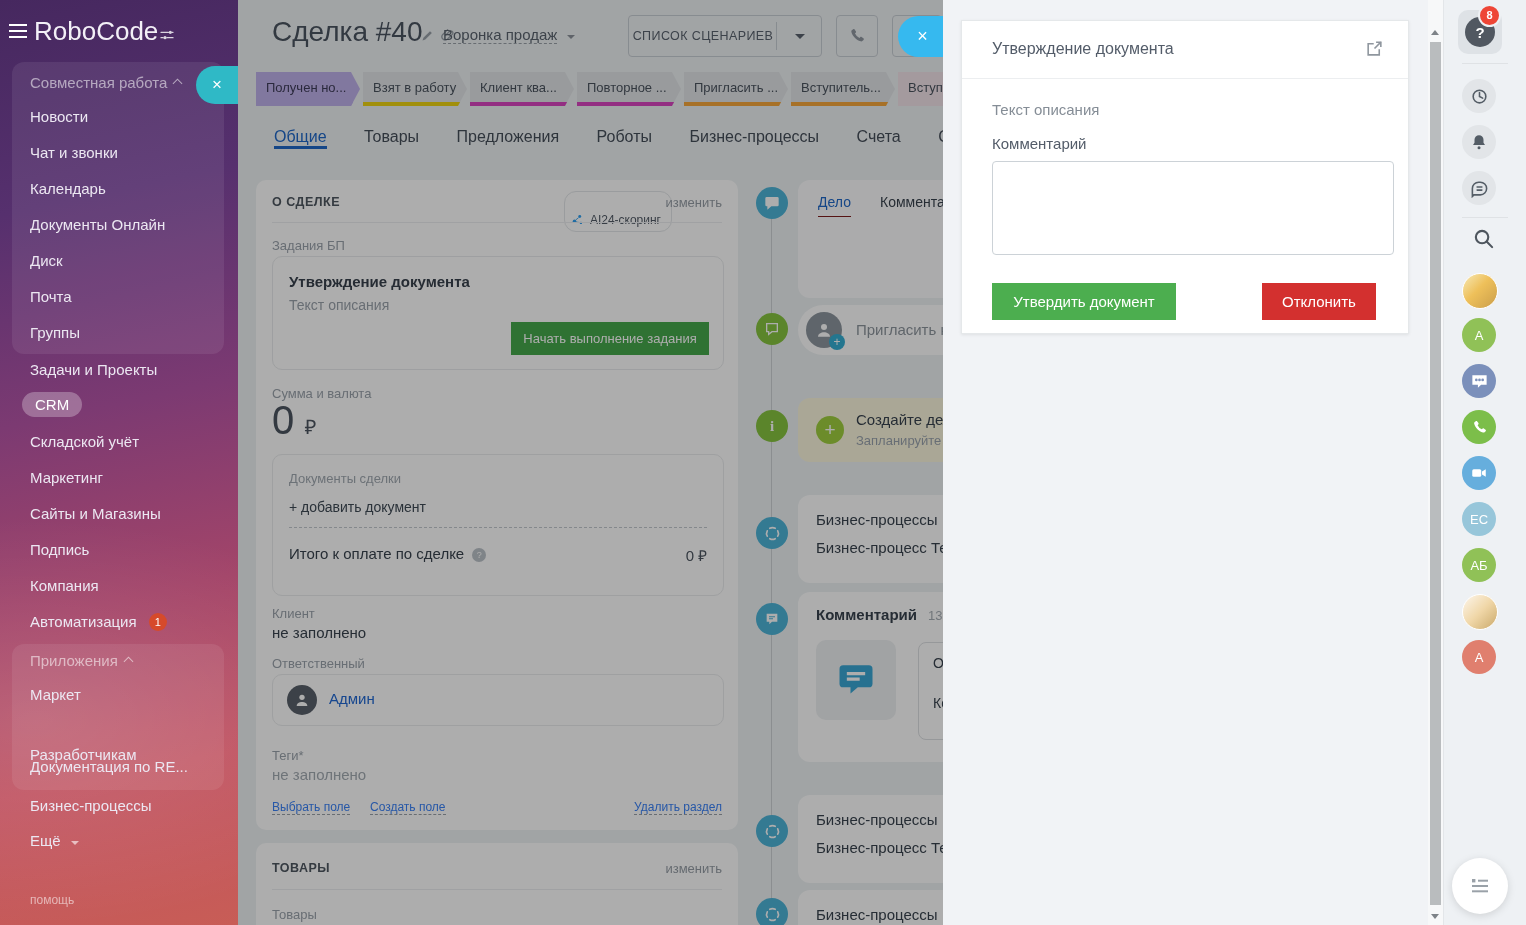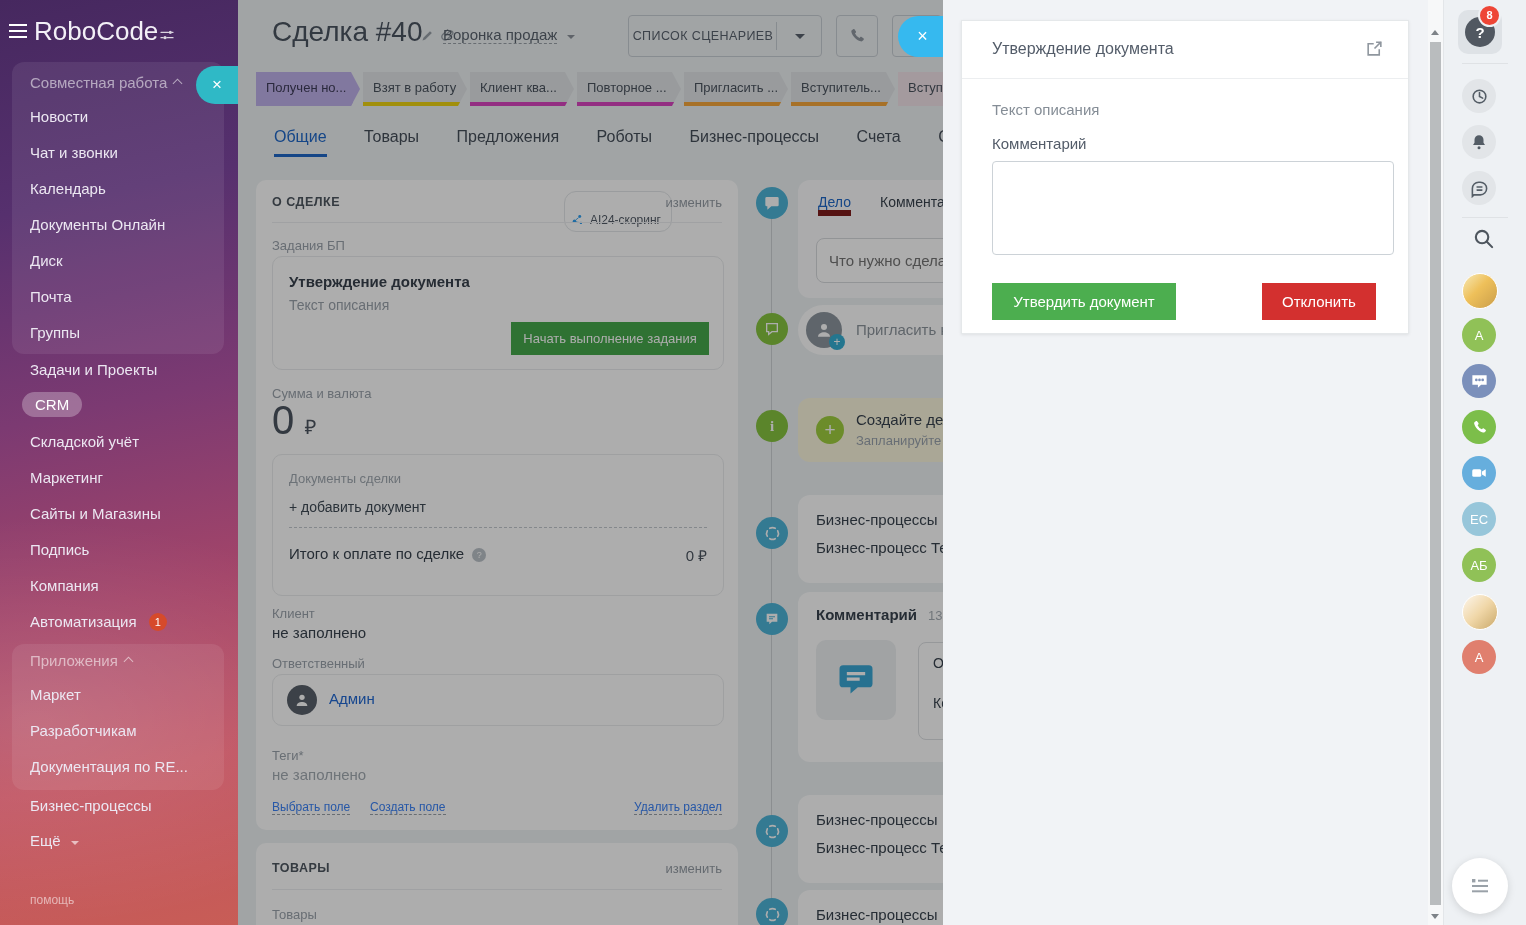--- a/index.html
+++ b/index.html
@@ -20,21 +20,21 @@
        background:linear-gradient(#fff,#fff) 0 0/18px 2px no-repeat,
                   linear-gradient(#fff,#fff) 0 6px/18px 2px no-repeat,
                   linear-gradient(#fff,#fff) 0 12px/18px 2px no-repeat}
   
   .main{position:absolute;left:238px;top:0;width:705px;height:925px;background:#eef2f4;overflow:hidden}
   .dim{position:absolute;inset:0;background:rgba(0,0,0,.32);z-index:40}
   .chip{position:absolute;top:72px;height:34px;box-sizing:border-box;font-size:13px;
         padding:0 8px 0 10px;display:flex;align-items:center;white-space:nowrap;overflow:hidden;
         clip-path:polygon(0 0,calc(100% - 9px) 0,100% 50%,calc(100% - 9px) 100%,0 100%);
         color:#4a535e;background:#e2e5e8;border-bottom:4px solid #e2e5e8;cursor:pointer}
-  .tab{display:inline-block;margin-right:33px;font-size:16px;color:#454e59;padding-bottom:8px;cursor:pointer;white-space:nowrap}
+  .tab{display:inline-block;margin-right:33px;font-size:16px;color:#454e59;padding-bottom:0;cursor:pointer;white-space:nowrap}
   .tab.active{color:#2068c8;border-bottom:3px solid #2068c8}
   .glabel{font-size:13px;color:#9aa2ab;position:absolute}
   .card{position:absolute;background:#fff;border-radius:10px}
   .inbox{position:absolute;border:1px solid #e9ebed;border-radius:10px}
   .dashlink{font-size:12px;color:#3b82f6;border-bottom:1px dashed #9aa1a8;cursor:pointer}
   .btn{display:flex;align-items:center;justify-content:center;color:#fff;cursor:pointer;border-radius:0;box-sizing:border-box}
   .tl-ic{position:absolute;left:518px;width:32px;height:32px;border-radius:50%;
          display:flex;align-items:center;justify-content:center;z-index:2}
   .tlcard{position:absolute;left:560px;background:#fff;border-radius:12px}
   
@@ -98,21 +98,21 @@
     <span>Автоматизация</span>
     <span style="display:inline-block;margin-left:8px;width:18px;height:18px;border-radius:50%;background:#d64a2b;
                  color:#fff;font-size:11px;text-align:center;line-height:18px;vertical-align:1px">1</span>
   </div>
 
   <div class="sb-box" style="top:644px;height:146px"></div>
   <div class="sb-head" style="top:652px">
     <span>Приложения</span><span class="chv"></span>
   </div>
   <div class="sb-item" style="top:686px">Маркет</div>
-  <div class="sb-item" style="top:722px">Разработчикам</div>
+  <div class="sb-item" style="top:746px">Разработчикам</div>
   <div class="sb-item" style="top:758px">Документация по RE...</div>
 
   <div class="sb-item" style="top:797px">Бизнес-процессы</div>
   <div class="sb-item" style="top:832px">
     <span>Ещё</span>
     <span style="display:inline-block;margin-left:6px;border:4px solid transparent;border-top-color:rgba(255,255,255,.6);vertical-align:-3px"></span>
   </div>
   <div class="abs" style="left:30px;top:893px;font-size:12px;color:rgba(255,255,255,.55);cursor:pointer">помощь</div>
 </div>
 
@@ -274,23 +274,22 @@
   <div class="tl-ic" style="top:898px;background:#4db4d8">
     <svg width="17" height="17" viewBox="0 0 24 24" fill="none" stroke="#fff" stroke-width="2.4" stroke-linecap="round">
       <path d="M8.2 4.6a8 8 0 0 1 7.6 0"></path>
         <path d="M19.4 8.2a8 8 0 0 1 0 7.6"></path>
       <path d="M15.8 19.4a8 8 0 0 1-7.6 0"></path>
         <path d="M4.6 15.8a8 8 0 0 1 0-7.6"></path>
       </svg>
   </div>
 
   <div class="tlcard" style="top:180px;width:220px;height:118px;background:#fdfdfe">
-    <span class="abs" style="left:20px;top:14px;font-size:14px;color:#2068c8;border-bottom:6px solid #7f1d1d;cursor:pointer">Дело</span>
+    <span class="abs" style="left:20px;top:14px;font-size:14px;color:#2068c8;padding-bottom:6px;border-bottom:1px solid #7f1d1d;cursor:pointer">Дело</span>
     <span class="abs" style="left:82px;top:14px;font-size:14px;color:#39434e;cursor:pointer;white-space:nowrap">Коммента</span>
-    <input class="abs" style="left: 18px; top: 58px; width: 200px; height: 45px; border: 1px solid rgb(216, 219, 222); border-radius: 8px; box-sizing: border-box; padding: 0px 12px; font-size: 15px; color: rgb(57, 67, 78);" placeholder="Что нужно сдела">
   </div>
 
   <div class="tlcard" style="top:305px;width:220px;height:50px;border-radius:25px">
     <span class="abs" style="left:8px;top:7px;width:36px;height:36px;border-radius:50%;background:#8d969e;
                  display:flex;align-items:center;justify-content:center">
       <svg width="18" height="18" viewBox="0 0 24 24">
         <circle cx="12" cy="8" r="4" fill="#fff"></circle>
           <path d="M4 21c0-4 4-6 8-6s8 2 8 6z" fill="#fff"></path>
         </svg>
       <span style="position:absolute;right:-3px;bottom:-2px;width:16px;height:16px;border-radius:50%;background:#35aed3;

